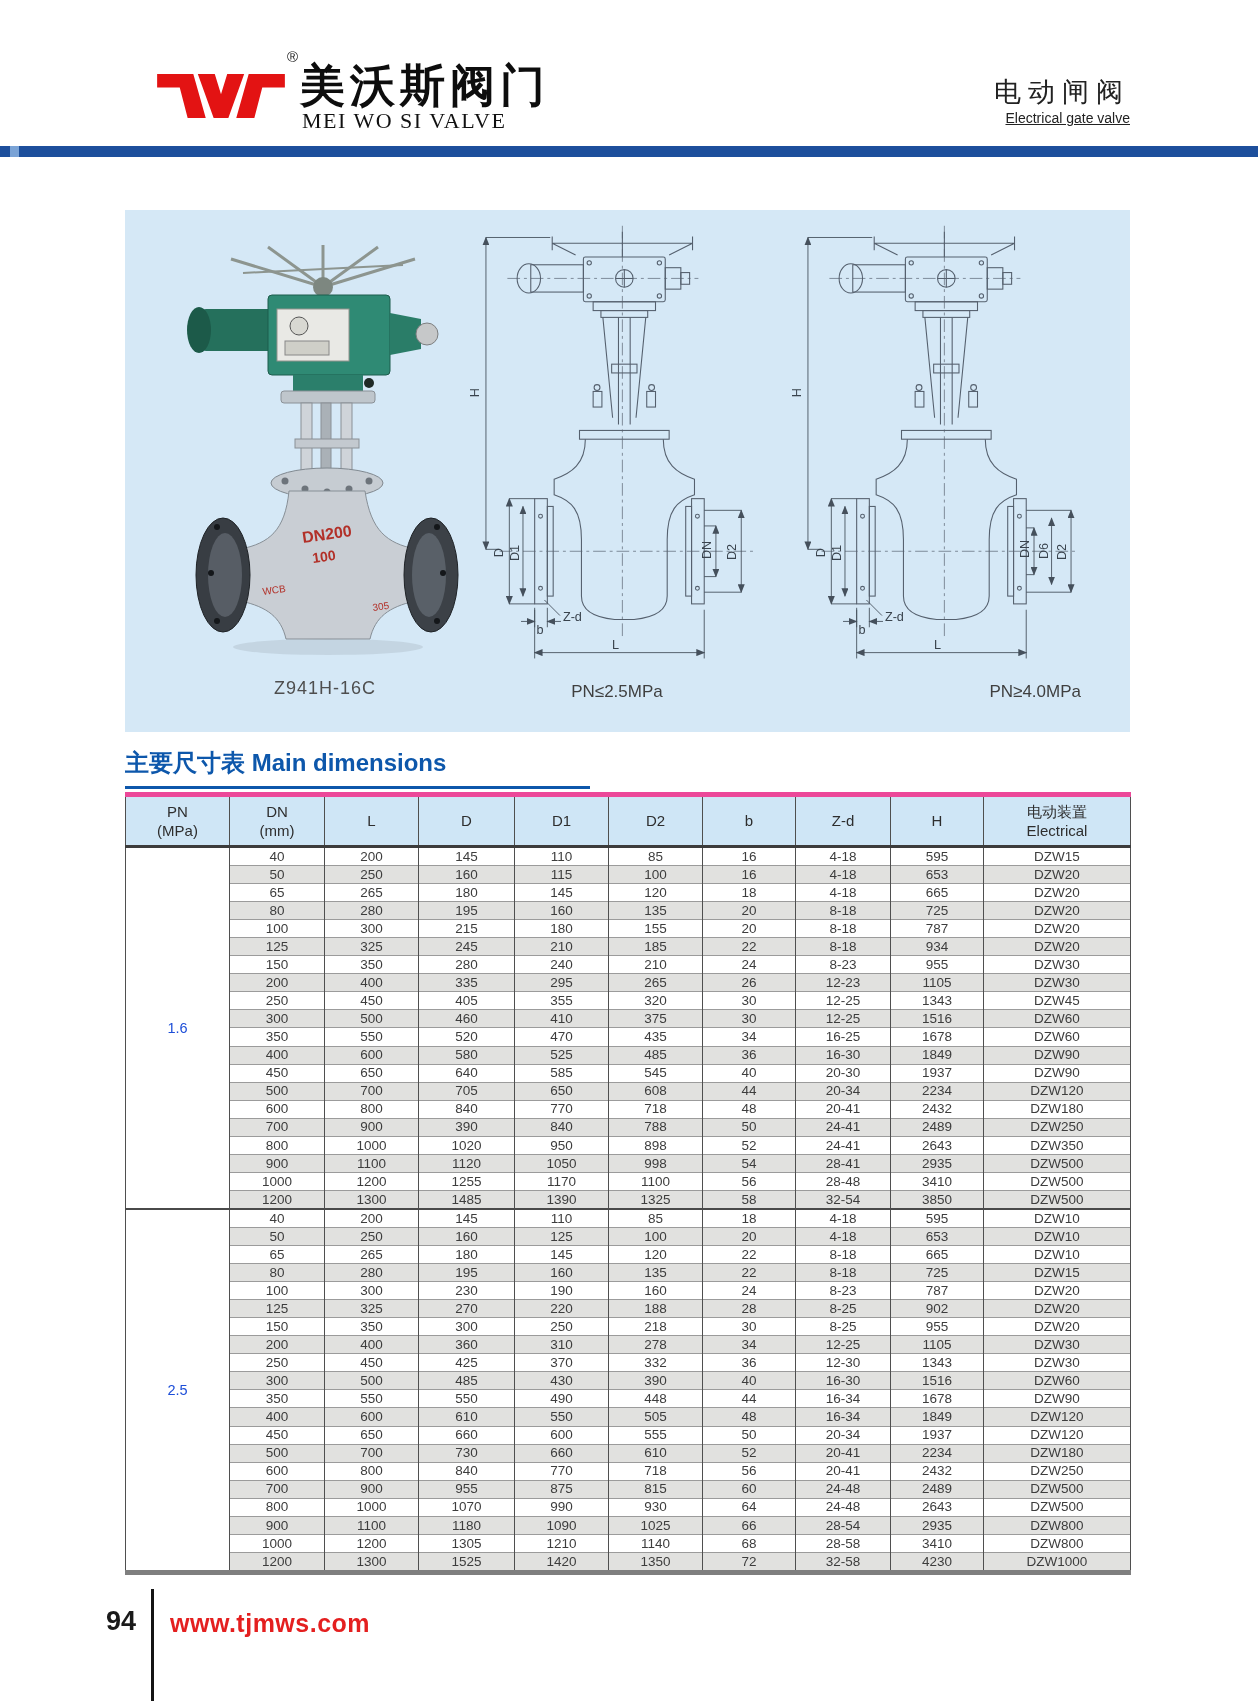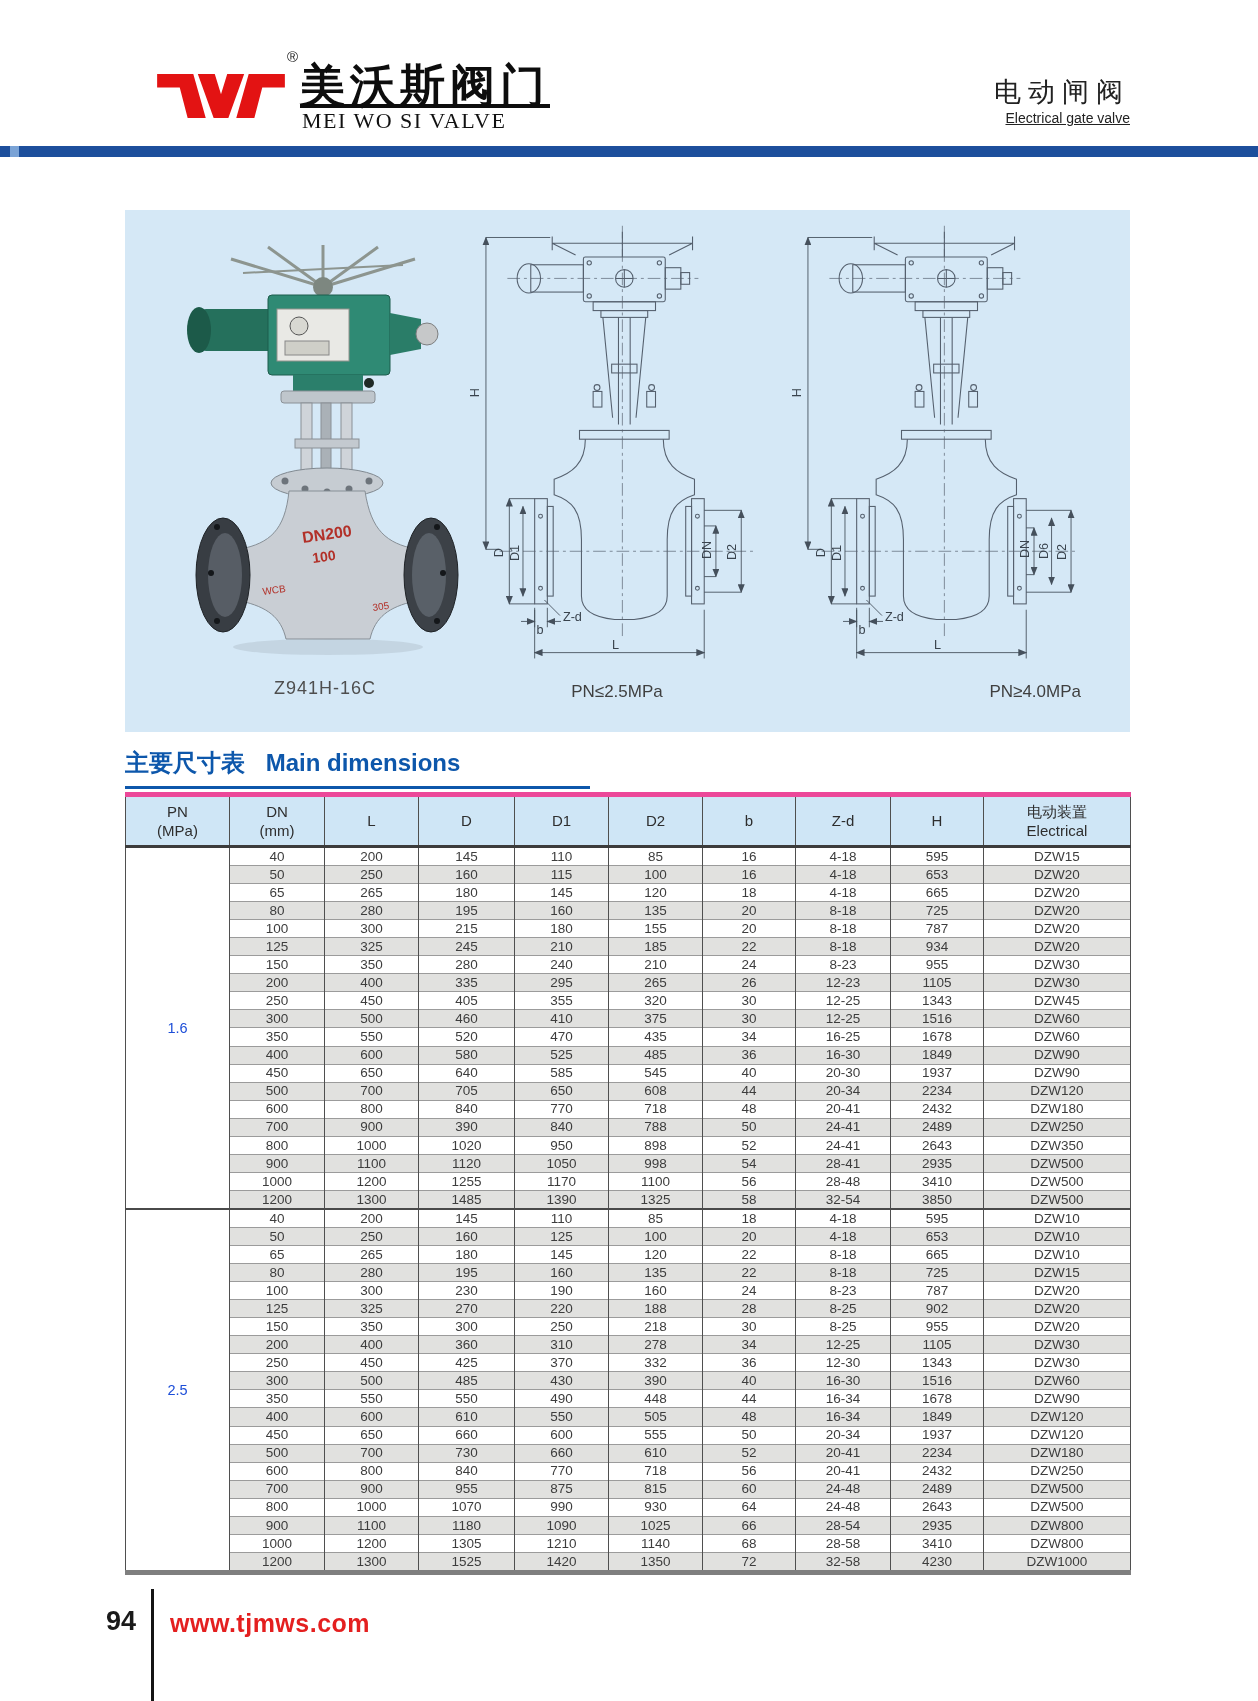--- a/index.html
+++ b/index.html
@@ -4,21 +4,21 @@
 <style>
   html,body{margin:0;padding:0;}
   body{width:1258px;height:1701px;position:relative;background:#ffffff;
        font-family:"Liberation Sans",sans-serif;overflow:hidden;}
   .abs{position:absolute;}
 
   
   .logo-svg{left:156px;top:54px;width:130px;height:84px;}
   .reg-mark{left:287px;top:48px;font-size:15px;color:#222;}
   .brand-cn{left:300px;top:56px;font-size:45px;font-weight:bold;color:#0d0d0d;
-            letter-spacing:5px;font-family:"DejaVu Sans",sans-serif;text-decoration:underline;}
+            letter-spacing:5px;font-family:"DejaVu Sans",sans-serif;}
   .brand-en{left:302px;top:108px;font-size:22px;color:#111;
             font-family:"Liberation Serif",serif;letter-spacing:1.5px;}
   .product-cn{right:128px;top:74px;font-size:27px;color:#222;letter-spacing:7px;
               font-family:Liberation Sans, sans-serif;}
   .product-en{right:128px;top:110px;font-size:14px;color:#222;text-decoration:underline;}
   .blue-bar{left:0;top:146px;width:1258px;height:11px;background:#1d4f9c;}
   .blue-bar-notch{left:10px;top:146px;width:9px;height:11px;background:#7aa3d6;}
 
   
   .panel{left:125px;top:210px;width:1005px;height:522px;background:#d5e8f6;}
@@ -30,21 +30,21 @@
   .pn-label-low{left:352px;top:472px;width:280px;text-align:center;font-size:17px;color:#3f3f3f;}
   .pn-label-high{left:676px;top:472px;width:280px;text-align:right;font-size:17px;color:#3f3f3f;}
   svg .ln{stroke:#55606e;stroke-width:1.1;fill:none;}
   svg .cl{stroke:#55606e;stroke-width:.7;fill:none;stroke-dasharray:13 4 3 4;}
   svg .dim{stroke:#45505c;stroke-width:.9;fill:none;}
   svg text.dtx{font-size:13px;fill:#39434d;font-family:"Liberation Sans",sans-serif;}
 
   
   .section-title{left:125px;top:747px;width:465px;padding-bottom:7px;
      border-bottom:3px solid #0d57ab;color:#0d57ab;font-size:24px;font-weight:bold;}
-  .section-title .en{font-family:"Liberation Sans",sans-serif;margin-left:14px;}
+  .section-title .en{font-family:"Liberation Sans",sans-serif;}
 
   
   .dim-table{position:absolute;left:125px;top:792px;width:1005px;
      border-collapse:collapse;table-layout:fixed;
      border-top:5px solid #ec4899;border-bottom:5px solid #7f7f7f;}
   .dim-table th{background:#cfe6f6;border:1px solid #4f4f4f;border-bottom:3px solid #3c3c3c;
      font-weight:normal;font-size:15px;color:#2e2e2e;height:48px;line-height:1.3;
      white-space:pre-line;padding:0;}
   .dim-table td{border-left:1px solid #4f4f4f;border-right:1px solid #4f4f4f;
      border-top:1px solid #9b9b9b;font-size:13.5px;color:#3d3d3d;text-align:center;

